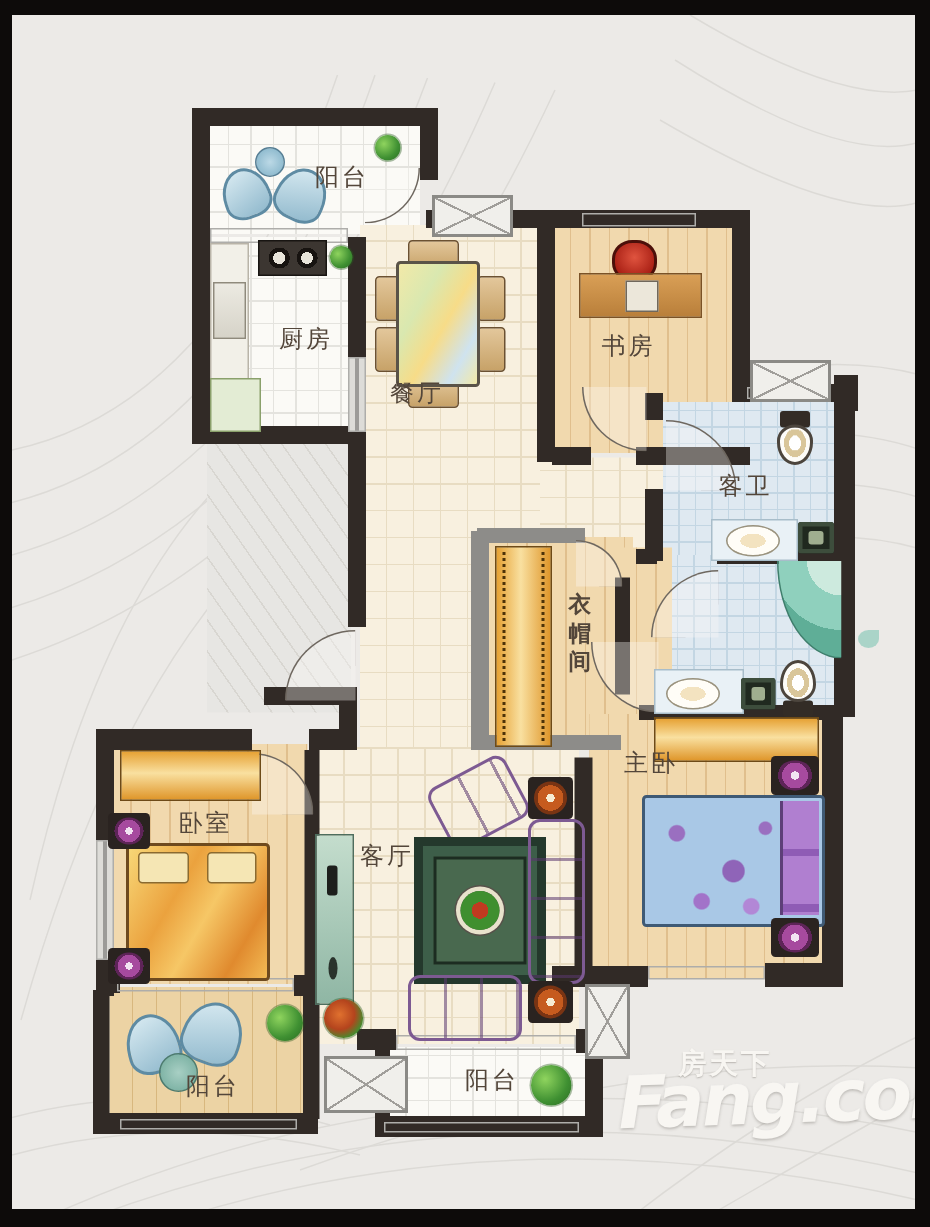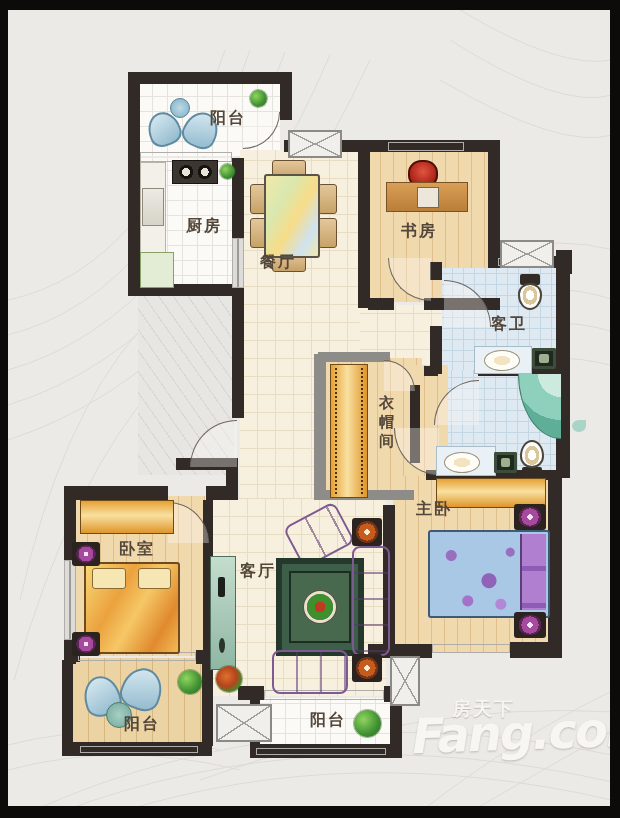--- a/index.html
+++ b/index.html
@@ -35,21 +35,21 @@
   .door{position:absolute;z-index:10;border:1.5px solid #6e675f;background:rgba(252,250,246,.35);}
   .door.tl{border-radius:100% 0 0 0;border-right:none;border-bottom:none;}
   .door.tr{border-radius:0 100% 0 0;border-left:none;border-bottom:none;}
   .door.bl{border-radius:0 0 0 100%;border-right:none;border-top:none;}
   .door.br{border-radius:0 0 100% 0;border-left:none;border-top:none;}
   
   .shaft{position:absolute;z-index:9;border:2px solid #8b8a86;background:
      linear-gradient(to top right,transparent calc(50% - .7px),#a09e9a calc(50% - .7px) calc(50% + .7px),transparent calc(50% + .7px)),
      linear-gradient(to bottom right,transparent calc(50% - .7px),#a09e9a calc(50% - .7px) calc(50% + .7px),transparent calc(50% + .7px)),#f0efeb;}
   
-  .lbl{position:absolute;z-index:20;color:#53463a;font-size:16px;font-weight:700;letter-spacing:2px;white-space:nowrap;}
+  .lbl{position:absolute;z-index:20;color:#53463a;font-size:16px;font-weight:400;letter-spacing:2px;white-space:nowrap;}
   .lbl-v{position:absolute;z-index:20;color:#53463a;font-size:15px;font-weight:600;width:17px;line-height:19px;word-break:break-all;white-space:normal;}
   
   .fn{position:absolute;z-index:12;}
   .chair-blue{border:2px solid #5e8ba3;background:linear-gradient(160deg,#d9ebf2,#8fb8cc);border-radius:55% 55% 45% 45%/65% 65% 35% 35%;}
   .disc-blue{border:1px solid #567e94;background:radial-gradient(circle,#bcd9e6,#7fb0c6);border-radius:50%;}
   .disc-teal{border:1px solid #4c7a6e;background:radial-gradient(circle,#a8cfc4,#6fa99a);border-radius:50%;}
   .plant{border-radius:50%;background:radial-gradient(circle at 35% 35%,#8fd45e,#3f9032 60%,#2a6a22);box-shadow:0 0 0 1px rgba(40,90,30,.4);}
   .plant.red{background:radial-gradient(circle at 40% 40%,#e0712f,#b4441d 45%,#3f8f2f 75%,#2a6a22);}
   .counter{background:#f2f0e8;border:1px solid #b9b4a8;}
   .stove{background-color:#3c3631;border:1px solid #181512;background-image:
@@ -287,21 +287,21 @@
   <div class="fn plant" style="left:178px;top:670px;width:24px;height:24px"></div>
 
   <div class="fn plant" style="left:354px;top:710px;width:27px;height:27px"></div>
 
   <div class="fn splash" style="left:572px;top:420px;width:14px;height:12px"></div>
 
   <div class="lbl" style="left:210px;top:108px">阳台</div>
   <div class="lbl" style="left:186px;top:216px">厨房</div>
   <div class="lbl" style="left:260px;top:252px">餐厅</div>
   <div class="lbl" style="left:401px;top:221px">书房</div>
-  <div class="lbl" style="left:491px;top:314px">客卫</div>
+  <div class="lbl" style="left:479px;top:314px">客卫</div>
   <div class="lbl-v" style="left:379px;top:394px">衣帽间</div>
   <div class="lbl" style="left:416px;top:499px">主卧</div>
   <div class="lbl" style="left:119px;top:539px">卧室</div>
   <div class="lbl" style="left:240px;top:561px">客厅</div>
   <div class="lbl" style="left:124px;top:714px">阳台</div>
   <div class="lbl" style="left:310px;top:710px">阳台</div>
 
   <div class="wm">
     <span class="wm-cn">房天下</span>
     <span class="wm-en">Fang.com</span>

